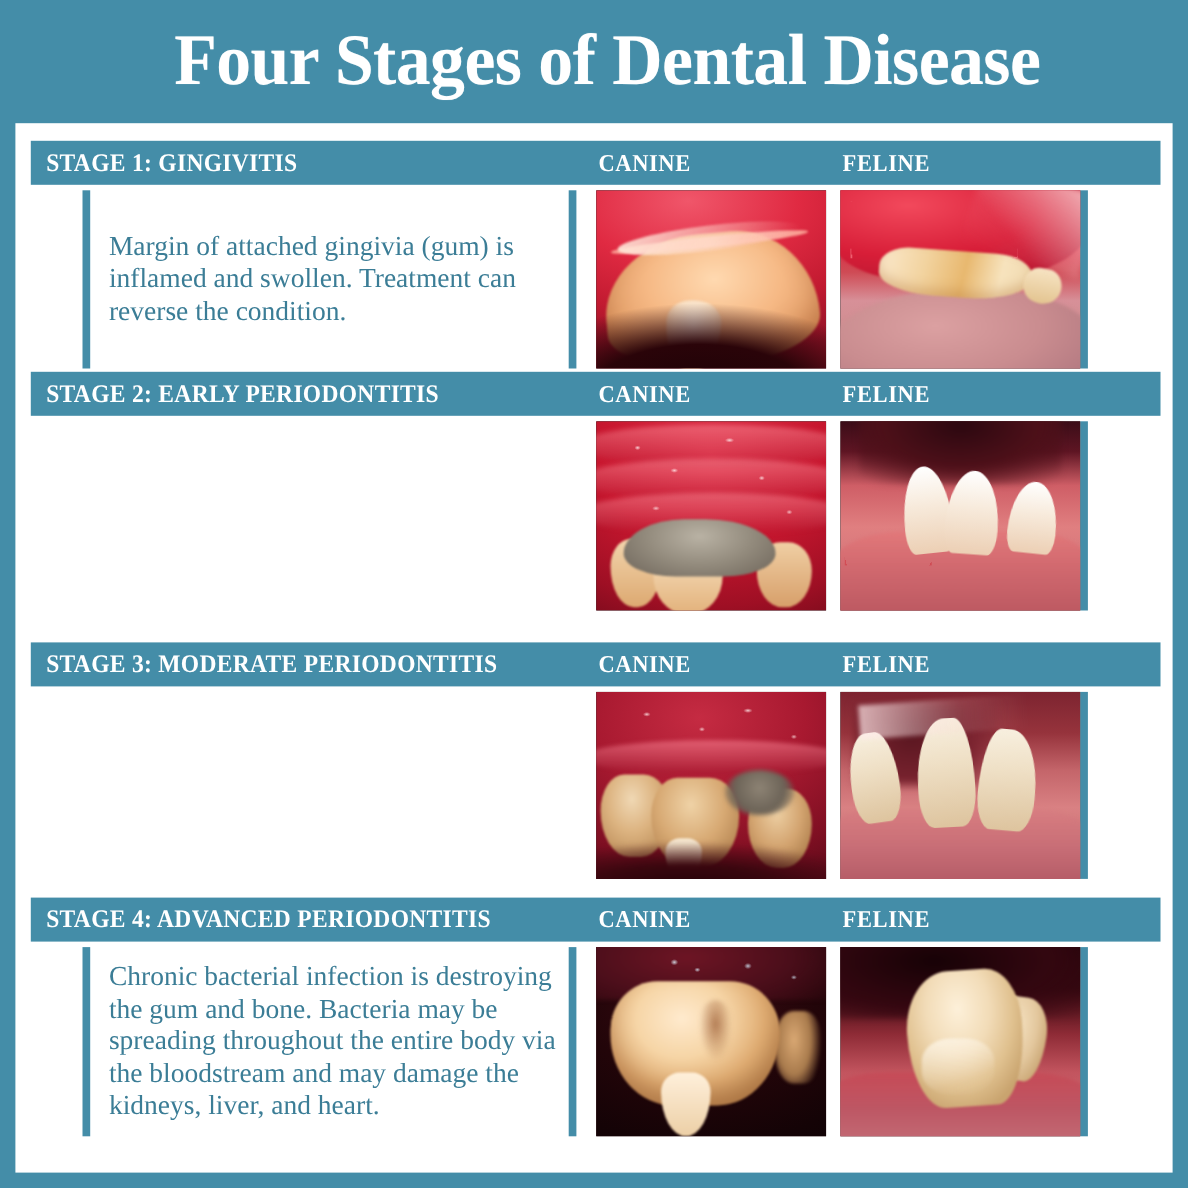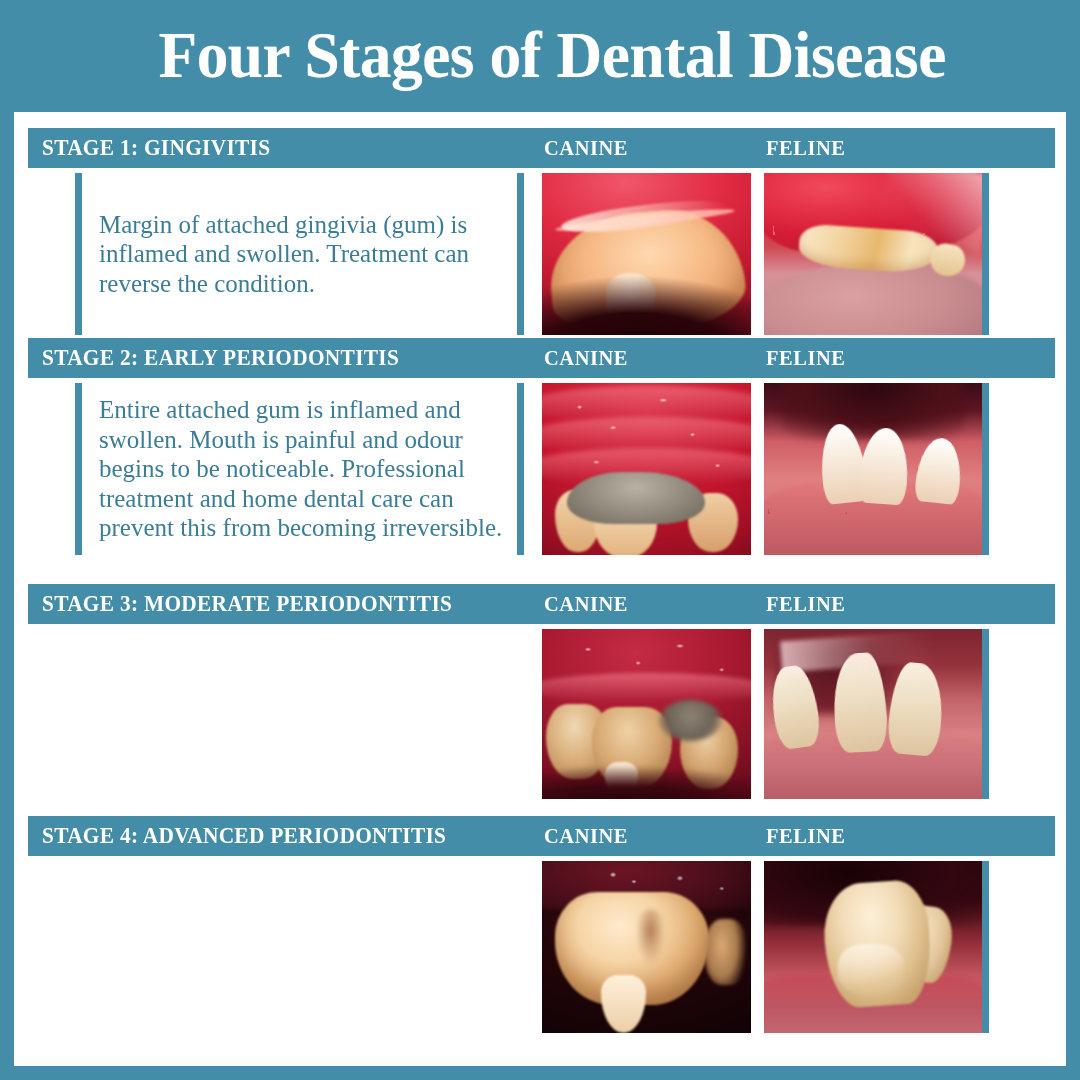--- a/index.html
+++ b/index.html
@@ -440,23 +440,20 @@
         </div>
       </div>
     </div>
 
     <div class="stage stage-2">
       <div class="hdr">
         <span class="hdr-stage">STAGE 2: EARLY PERIODONTITIS</span>
         <span class="hdr-canine">CANINE</span>
         <span class="hdr-feline">FELINE</span>
       </div>
-      <div class="txtbox">
-        <div class="desc">Entire attached gum is inflamed and swollen. Mouth is painful and odour begins to be noticeable. Professional treatment and home dental care can prevent this from becoming irreversible.</div>
-      </div>
       <div class="photos">
         <div class="photo canine">
           <div class="layer p2c-bg"></div>
           <div class="layer">
               <div class="p2c-fold p2c-f1"></div>
               <div class="p2c-fold p2c-f2"></div>
               <div class="p2c-fold p2c-f3"></div>
             </div>
           <div class="layer blur">
               <div class="p2c-t1"></div>
@@ -535,20 +532,23 @@
         </div>
       </div>
     </div>
 
     <div class="stage stage-4">
       <div class="hdr">
         <span class="hdr-stage">STAGE 4: ADVANCED PERIODONTITIS</span>
         <span class="hdr-canine">CANINE</span>
         <span class="hdr-feline">FELINE</span>
       </div>
+      <div class="txtbox">
+        <div class="desc">Chronic bacterial infection is destroying the gum and bone. Bacteria may be spreading throughout the entire body via the bloodstream and may damage the kidneys, liver, and heart.</div>
+      </div>
       <div class="photos">
         <div class="photo canine">
           <div class="layer p4c-bg"></div>
           <div class="layer">
               <div class="p4c-gum"></div>
             </div>
           <div class="layer blur">
               <div class="p4c-side"></div>
             </div>
           <div class="layer blur">

